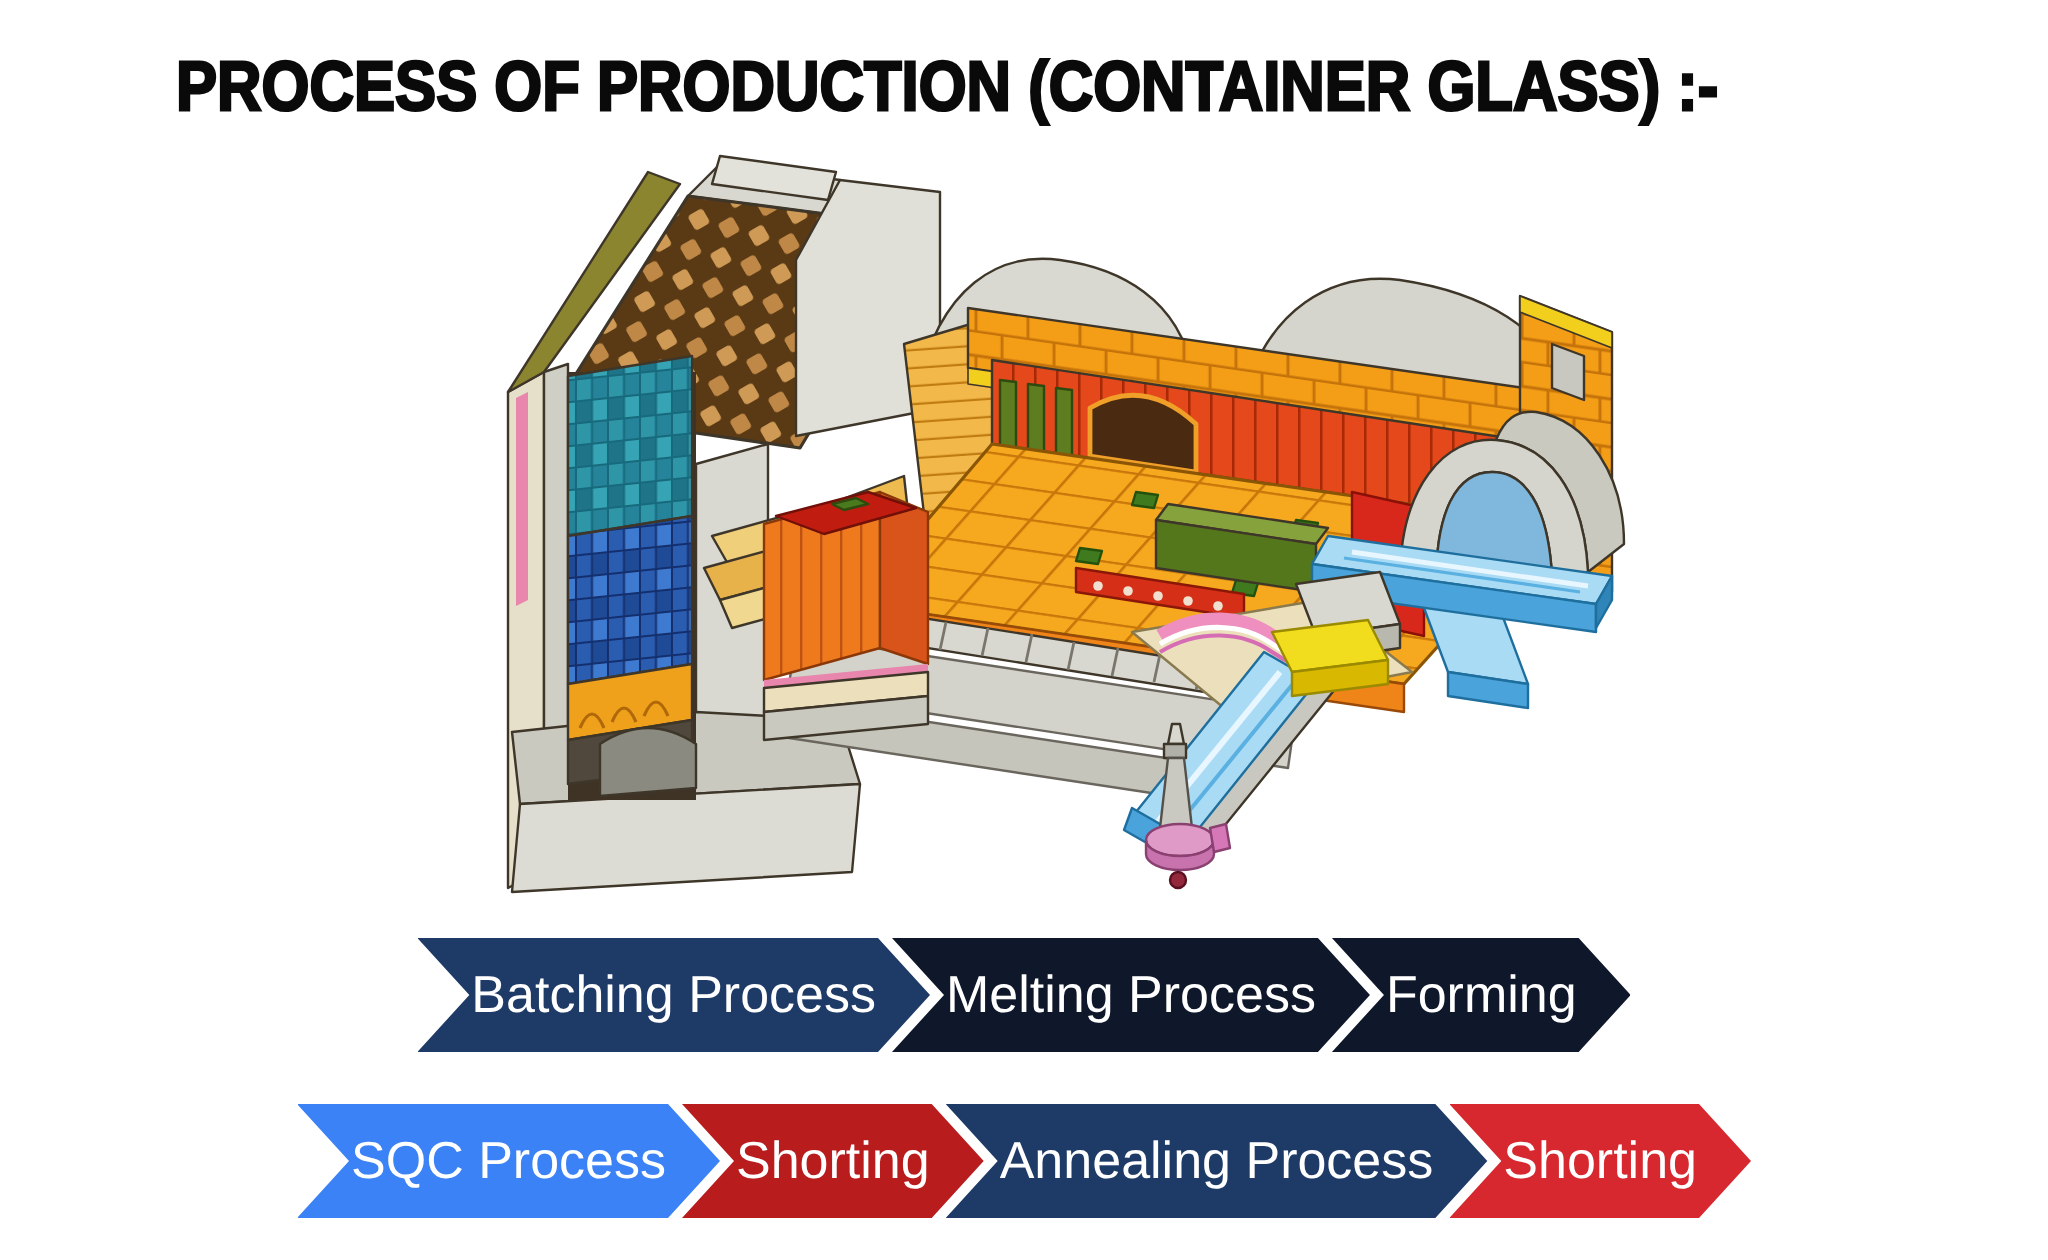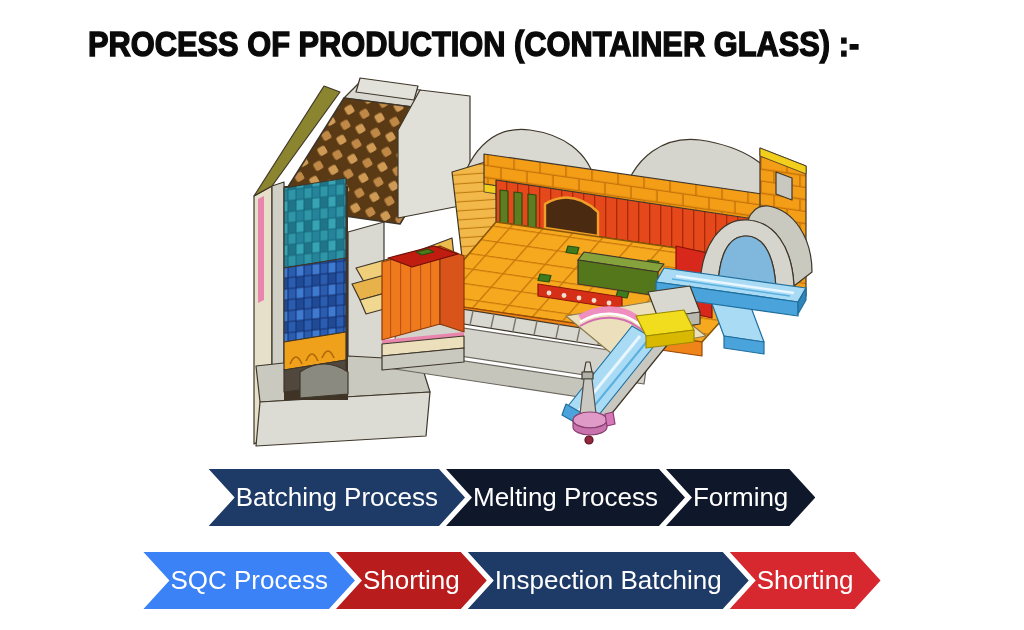--- a/index.html
+++ b/index.html
@@ -226,15 +226,15 @@
 
 <div class="row row-1">
   <div class="arrow" style="background: rgb(30, 58, 103);">Batching Process</div>
   <div class="arrow" style="background: #0f172a;">Melting Process</div>
   <div class="arrow" style="background: #0f172a;">Forming</div>
 </div>
 
 <div class="row row-2">
   <div class="arrow" style="background: #3b82f6;">SQC Process</div>
   <div class="arrow" style="background: #b91c1c; text-align: center;">Shorting</div>
-  <div class="arrow" style="background: rgb(30, 58, 103);">Inspection Batching</div>
+  <div class="arrow" style="background: rgb(30, 58, 103);">Annealing Process</div>
   <div class="arrow" style="background: rgb(214, 40, 46);">Shorting</div>
 </div>
 
 </body></html>

